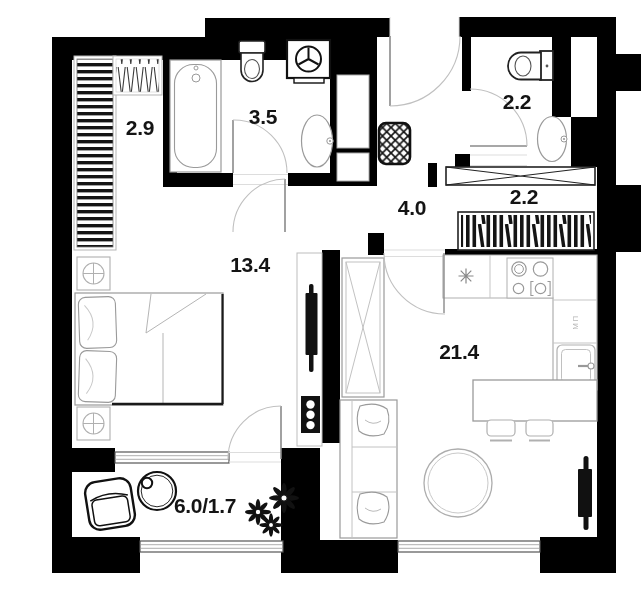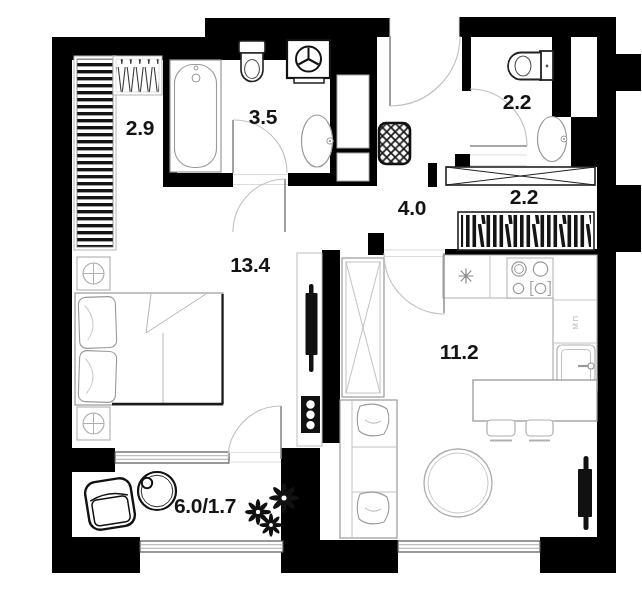--- a/index.html
+++ b/index.html
@@ -320,17 +320,17 @@
     </g>
   </g>
 </svg>
 
   <div class="room-label lbl-closet">2.9</div>
   <div class="room-label lbl-bathroom">3.5</div>
   <div class="room-label lbl-wc">2.2</div>
   <div class="room-label lbl-hallcab">2.2</div>
   <div class="room-label lbl-hall">4.0</div>
   <div class="room-label lbl-bedroom">13.4</div>
-  <div class="room-label lbl-living">11.2</div>
+  <div class="room-label lbl-living">21.4</div>
   <div class="room-label lbl-balcony">6.0/1.7</div>
   <div class="lbl-mp">МП</div>
 
 </div>
 
 </body></html>

